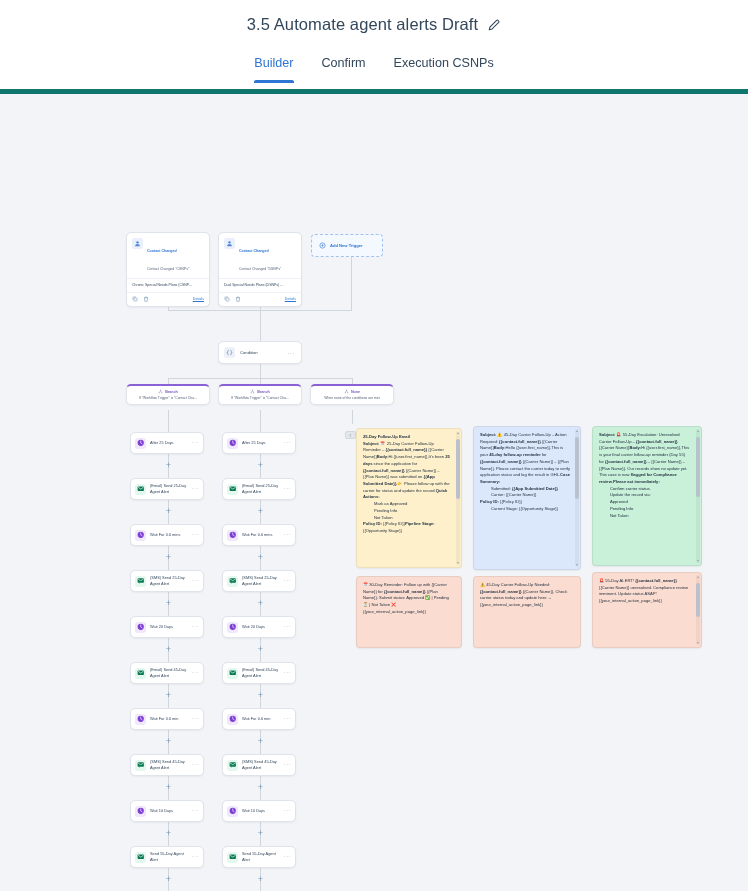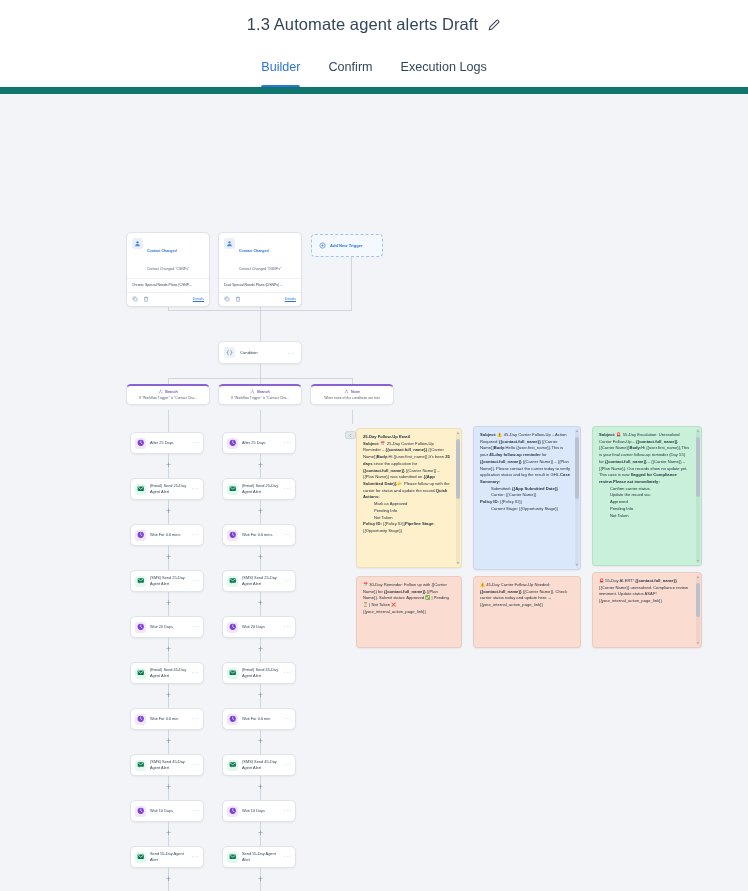--- a/index.html
+++ b/index.html
@@ -19,22 +19,22 @@
   }
   .page-title-wrap { display: flex; align-items: center; gap: 9px; }
   .page-title {
     font-size: 16.5px; color: #33475b; font-weight: 400; letter-spacing: .1px;
   }
   .edit-icon { width: 14px; height: 14px; display: block; color: #33475b; cursor: pointer; }
 
   
   .tabbar {
     height: 45px; background: #fff;
-    border-bottom: 7px solid #0f766e;
-    display: flex; align-items: flex-end; justify-content: center;
+    border-bottom: 5px solid #0f766e;
+    display: flex; align-items: center; justify-content: center;
     gap: 0px;
   }
   .tab {
     font-size: 12.6px; color: #33475b; padding: 0 14px 13px 14px;
     cursor: pointer; position: relative; white-space: nowrap;
   }
   .tab.active { color: #2e75d4; font-weight: 400; }
   .tab.active::after {
     content: ""; position: absolute; left: 14px; right: 14px; bottom: 0;
     height: 2.5px; background: #2e75d4; border-radius: 2px 2px 0 0;
@@ -157,33 +157,33 @@
     background: #e3e7ec; border: 1px solid #d2d8df;
     display: flex; align-items: center; justify-content: center;
     font-size: 3px; color: #8a96a6; cursor: pointer;
   }
 </style>
 </head>
 <body>
 
 <div class="page-header">
   <div class="page-title-wrap">
-    <span class="page-title">1.3 Automate agent alerts Draft</span>
+    <span class="page-title">3.5 Automate agent alerts Draft</span>
     <span class="edit-icon">
       <svg viewBox="0 0 24 24" fill="none" stroke="currentColor" stroke-width="1.8">
         <path d="M4 20l4.5-1L20 7.5a1.6 1.6 0 0 0 0-2.3l-1.2-1.2a1.6 1.6 0 0 0-2.3 0L5 15.5 4 20z"></path>
       </svg>
     </span>
   </div>
 </div>
 
 <div class="tabbar">
   <div class="tab active">Builder</div>
   <div class="tab">Confirm</div>
-  <div class="tab">Execution Logs</div>
+  <div class="tab">Execution CSNPs</div>
 </div>
 
 <div class="canvas">
 <div class="canvas-inner" id="canvas-inner">
 
   <div class="ln lnv" style="left:168px; top:195px; height:22px;"></div>
   <div class="ln lnv" style="left:260px; top:195px; height:22px;"></div>
   <div class="ln lnh" style="left:168px; top:216px; width:93px;"></div>
   <div class="ln lnv" style="left:260px; top:216px; height:31px;"></div>
   <div class="ln lnh" style="left:351px; top:170px; width:1px;"></div>

